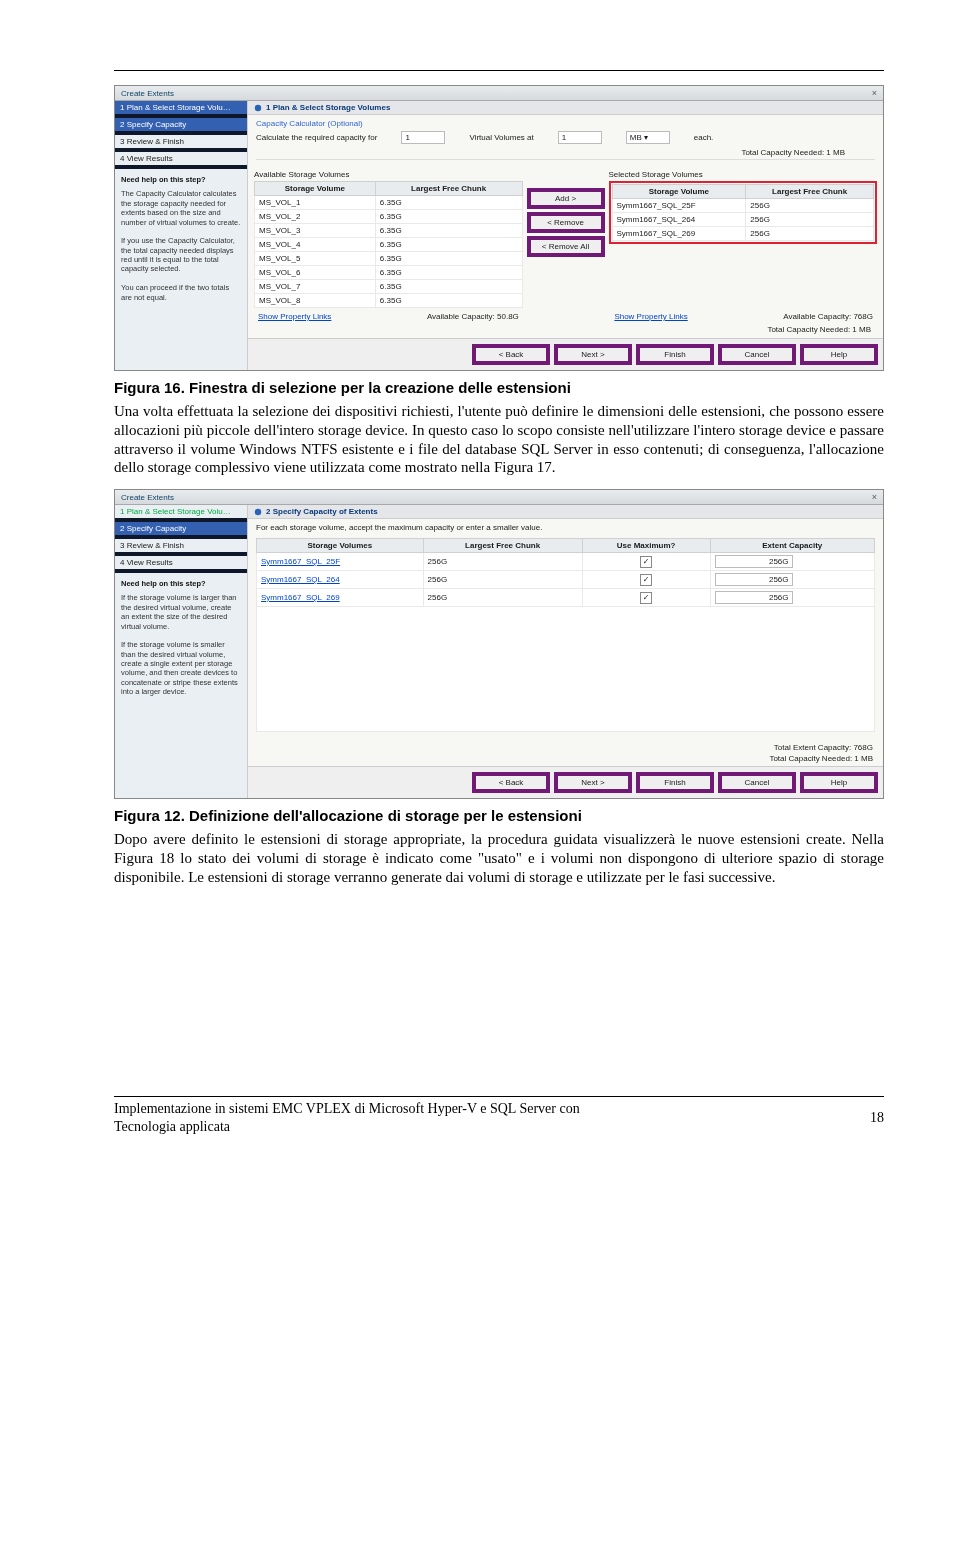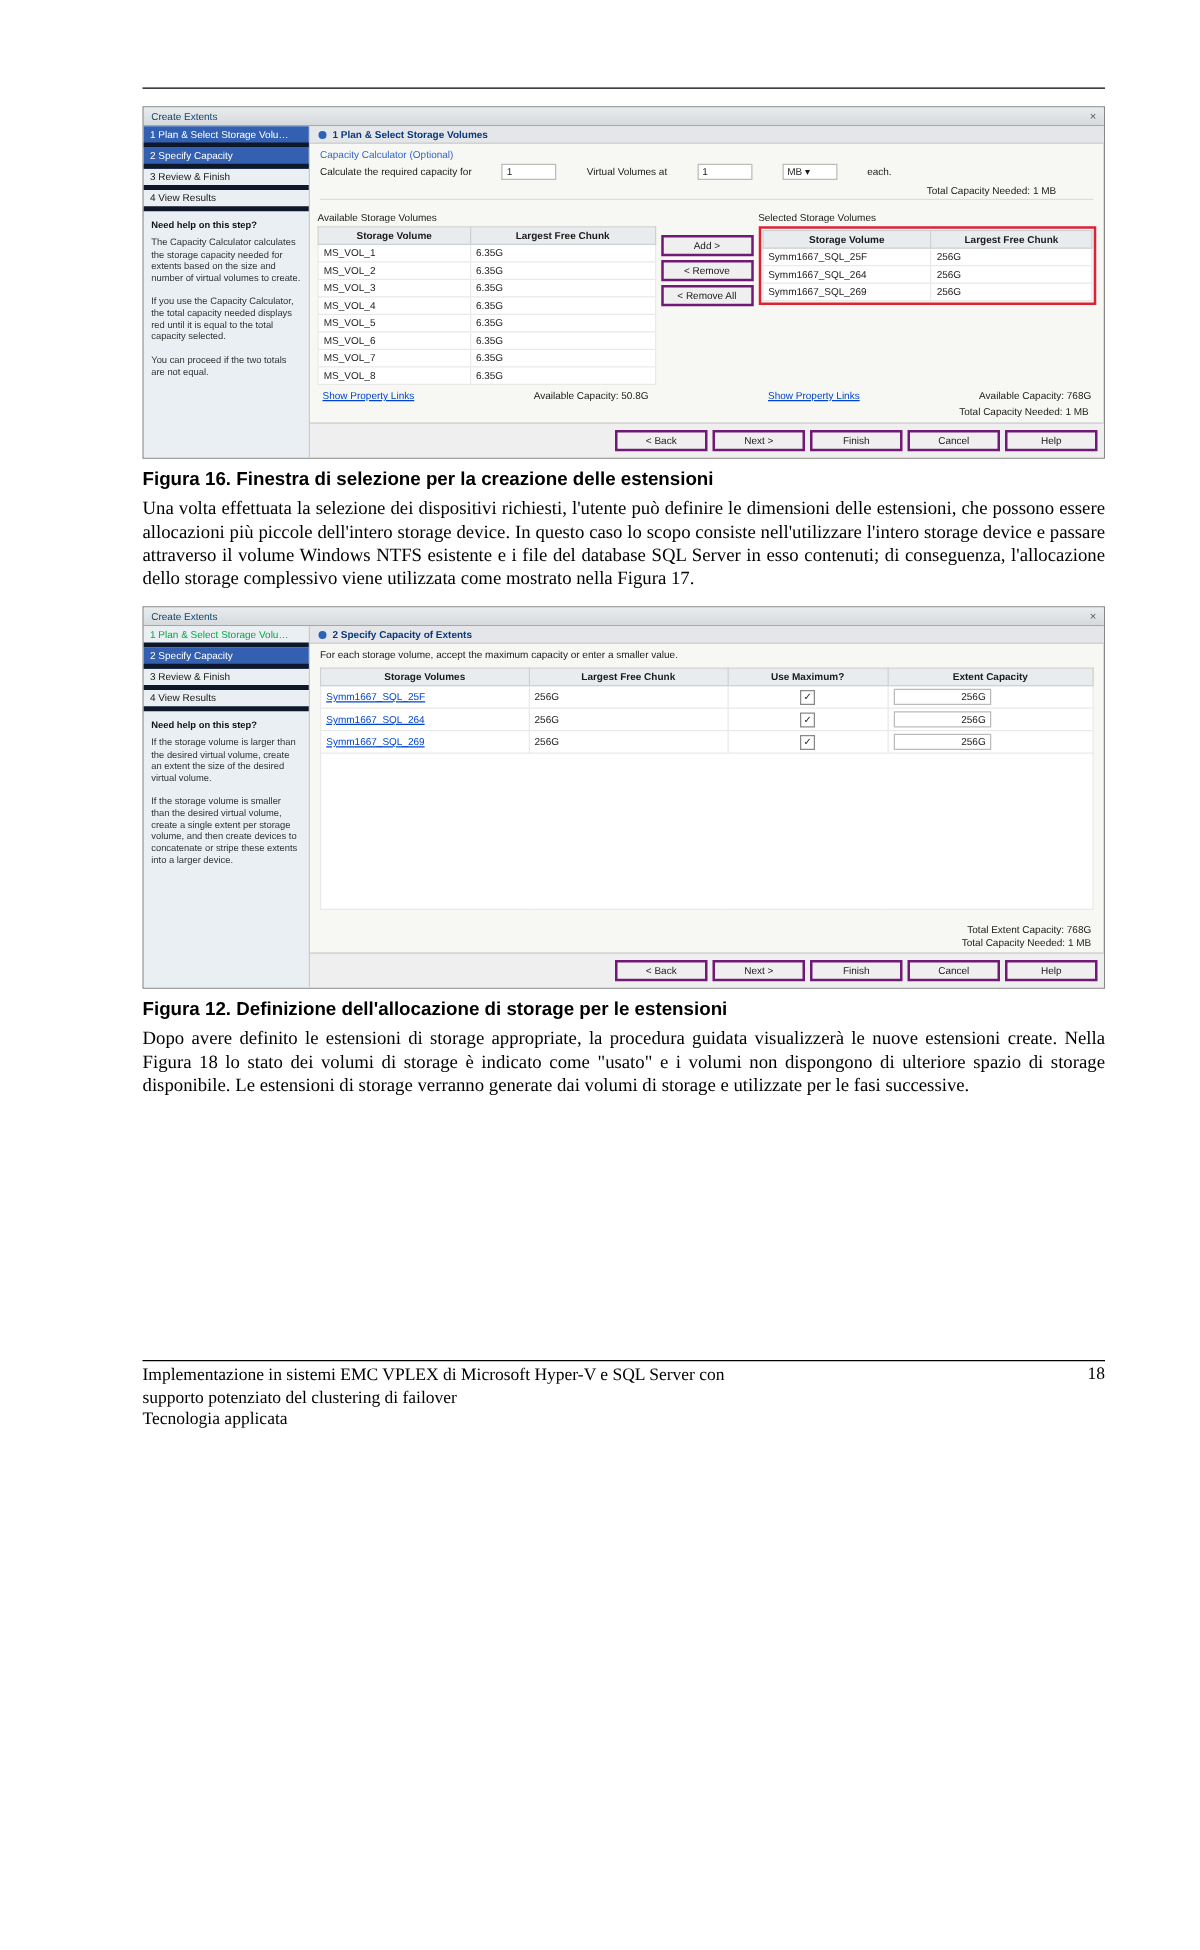--- a/index.html
+++ b/index.html
@@ -25,30 +25,30 @@
   .sel{display:inline-block;background:#fff;border:1px solid #bbb;width:36px;padding:1px 3px}
   .right{text-align:right}
   .tables-row{display:flex;gap:4px;padding:6px 6px 2px 6px;align-items:flex-start}
   .tbl-wrap{flex:1}
   .tbl-label{padding-bottom:2px}
   table.grid{width:100%;border-collapse:collapse;background:#fff;font-size:8px}
   table.grid th{background:#e9ecef;font-weight:bold;text-align:center;border:1px solid #d0d0d0;padding:2px 4px}
   table.grid td{border:1px solid #e9e9e9;padding:2px 4px}
   .sel-zone.red{border:2px solid #d23;padding:1px}
   .btn-stack{display:flex;flex-direction:column;gap:3px;margin-top:18px}
-  .btn-stack .b, .ftr .b{background:#efefef;border:2px solid #701a75;padding:2px 6px;font-size:8px;min-width:58px;text-align:center}
+  .btn-stack .b, .ftr .b{background:#efefef;border:4px solid #701a75;padding:2px 6px;font-size:8px;min-width:58px;text-align:center}
   .link{color:#0044cc;text-decoration:underline}
   .caps{display:flex;justify-content:space-between;padding:2px 10px;font-size:8px}
   .ftr{display:flex;justify-content:flex-end;gap:4px;padding:5px;border-top:1px solid #ccc;background:#efefef}
   .spec-table td.chk{text-align:center}
   .chkbox{display:inline-block;width:10px;height:10px;border:1px solid #888;background:#fff;font-size:8px;line-height:10px;text-align:center}
   .pager{display:flex;flex-direction:column;align-items:flex-end;padding:3px 10px;font-size:8px;gap:2px}
   .footer{margin-top:210px}
   .footer hr{border:none;border-top:1px solid #000;margin:0 0 3px 0}
-  .foot-line{display:flex;justify-content:space-between;align-items:flex-start}
+  .foot-line{display:flex;justify-content:space-between;align-items:center}
   .foot-txt{font-size:14px;line-height:1.25}
   svg.step-ico{width:8px;height:8px}
 </style>
 </head>
 <body>
 
 <hr class="rule">
 
 <div class="dialog">
   <div class="titlebar">
@@ -264,18 +264,17 @@
 </div>
 
 <div class="fig-label">Figura 12. Definizione dell'allocazione di storage per le estensioni</div>
 <p>Dopo avere definito le estensioni di storage appropriate, la procedura guidata visualizzerà le nuove estensioni create. Nella Figura 18 lo stato dei volumi di storage è indicato come "usato" e i volumi non dispongono di ulteriore spazio di storage disponibile. Le estensioni di storage verranno generate dai volumi di storage e utilizzate per le fasi successive.</p>
 
 <div class="footer">
   <hr>
   <div class="foot-line">
     <div class="foot-txt">
       <div>Implementazione in sistemi EMC VPLEX di Microsoft Hyper-V e SQL Server con</div>
-      <div>supporto potenziato del clustering di failover</div>
       <div>Tecnologia applicata</div>
     </div>
     <div style="font-size:14px">18</div>
   </div>
 </div>
 
 </body></html>

